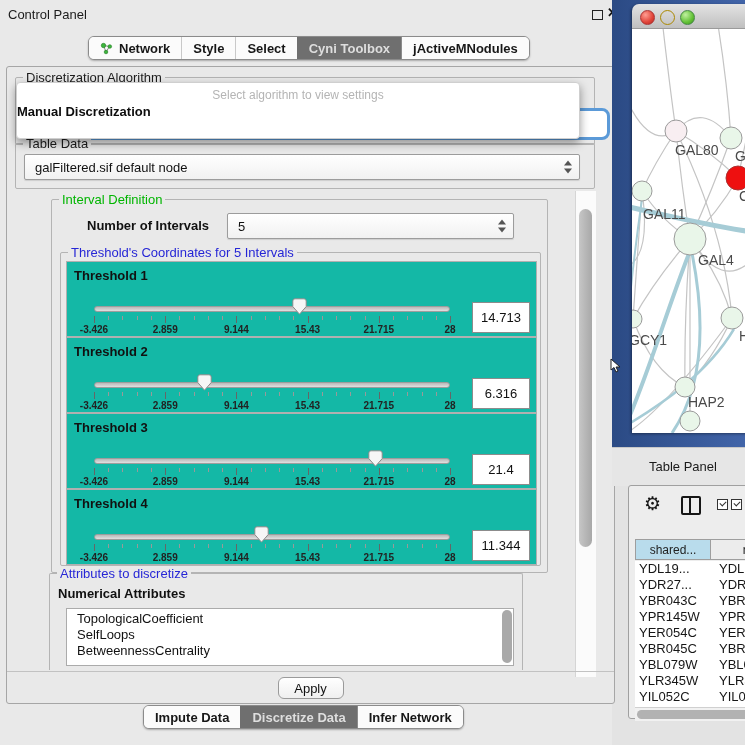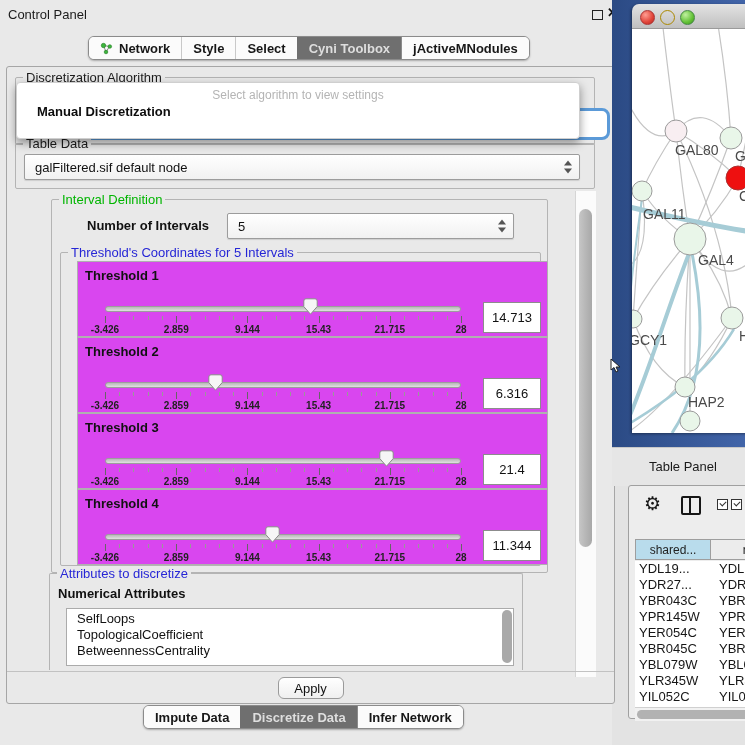--- a/index.html
+++ b/index.html
@@ -35,25 +35,25 @@
   .stepper:before,.stepper:after{content:"";position:absolute;left:0;border-left:4px solid transparent;border-right:4px solid transparent;}
   .stepper:before{top:0;border-bottom:5px solid #555;}
   .stepper:after{bottom:0;border-top:5px solid #555;}
   
   #hidden-combo{position:absolute;left:14px;top:30px;width:574px;height:26px;background:#fff;
                 border:3px solid #5b9ad8;border-radius:8px;}
   
   #algo-overlay{position:absolute;left:9px;top:15px;width:562px;height:55px;background:#fff;
                 border:1px solid #cfcfcf;border-radius:4px;box-shadow:0 4px 10px rgba(0,0,0,.4);z-index:40;}
   #algo-prompt{position:absolute;left:0;right:0;top:5px;text-align:center;font-size:12px;color:#b4b4b4;}
-  .algo-opt{position:absolute;left:20px;font-size:13px;color:#0d0d0d;white-space:nowrap;}
+  .algo-opt{position:absolute;left:0;font-size:13px;color:#0d0d0d;white-space:nowrap;}
   #algo-opt-0{top:21px;font-weight:bold;}
   #algo-opt-1{top:37px;}
   
-  .thr-panel{position:absolute;left:16px;width:469px;height:74px;border:1px solid #b0b0b0;background:#d946ef;}
+  .thr-panel{position:absolute;left:5px;width:469px;height:74px;border:1px solid #b0b0b0;background:#14b8a6;}
   .thr-label{position:absolute;left:7px;top:6px;font-size:13px;font-weight:bold;color:#111;}
   .slider{position:absolute;left:27px;top:0;width:356px;height:74px;}
   .track{position:absolute;left:0;top:44px;width:354px;height:4px;border:1px solid #9d9d9d;border-radius:3px;
          background:linear-gradient(#b9b9b9,#e0e0e0);}
   .tick{position:absolute;width:1px;top:54px;}
   .tick.major{height:7px;background:#666;}
   .tick.minor{height:4px;background:#999;}
   .ticklab{position:absolute;top:62px;transform:translateX(-50%);font-size:10px;font-weight:bold;color:#222;white-space:nowrap;}
   .thumb{position:absolute;top:36px;width:15px;height:17px;margin-left:-7px;}
   .valbox{position:absolute;left:405px;top:40px;width:56px;height:29px;background:#fff;border:1px solid #8c8c8c;
@@ -345,22 +345,22 @@
             </div>
           </div>
       </div>
 
       <div class="group" style="left:42px;top:506px;width:472px;height:96px;border-bottom:none;border-radius:2px 2px 0 0;">
         <span class="grouplab blue">Attributes to discretize</span>
         <span class="nw" style="position:absolute;left:8px;top:12px;font-size:13px;font-weight:bold;color:#111;">Numerical Attributes</span>
         <div id="attr-list">
           <div style="height:2px;"></div>
 
-          <div class="attr-item">SelfLoops</div>
-            <div class="attr-item">TopologicalCoefficient</div>
+          <div class="attr-item">TopologicalCoefficient</div>
+            <div class="attr-item">SelfLoops</div>
             <div class="attr-item">BetweennessCentrality</div>
             <div id="attr-sb"></div>
         </div>
       </div>
 
       <div id="v-sb">
         <div id="v-sb-thumb"></div>
       </div>
 
       <div id="apply-bar">

